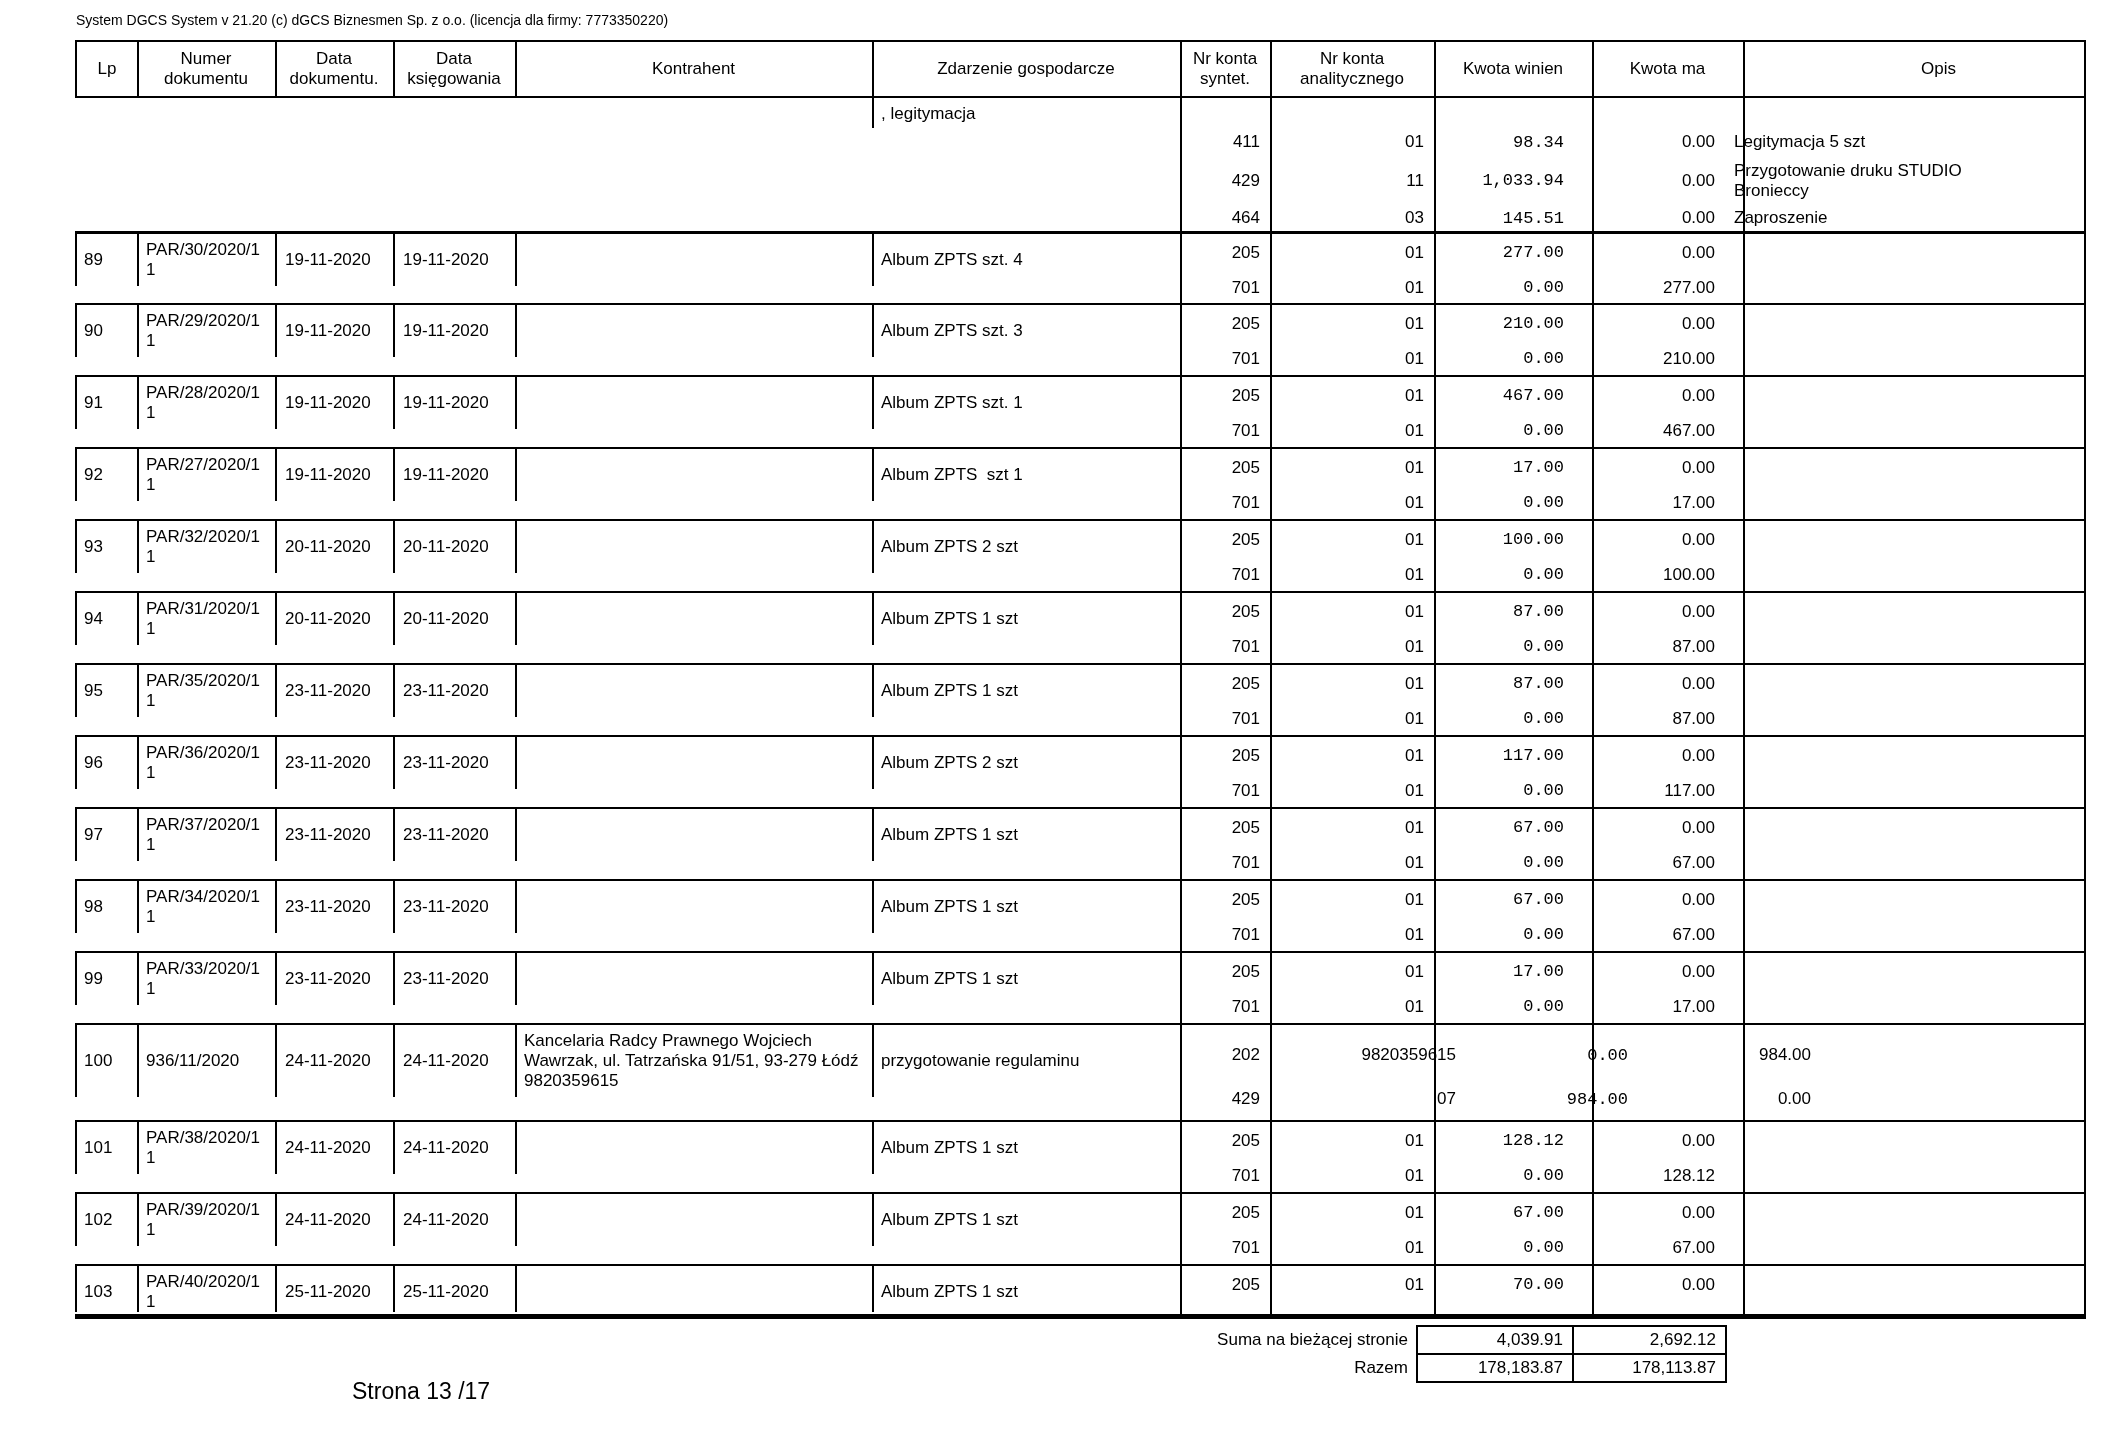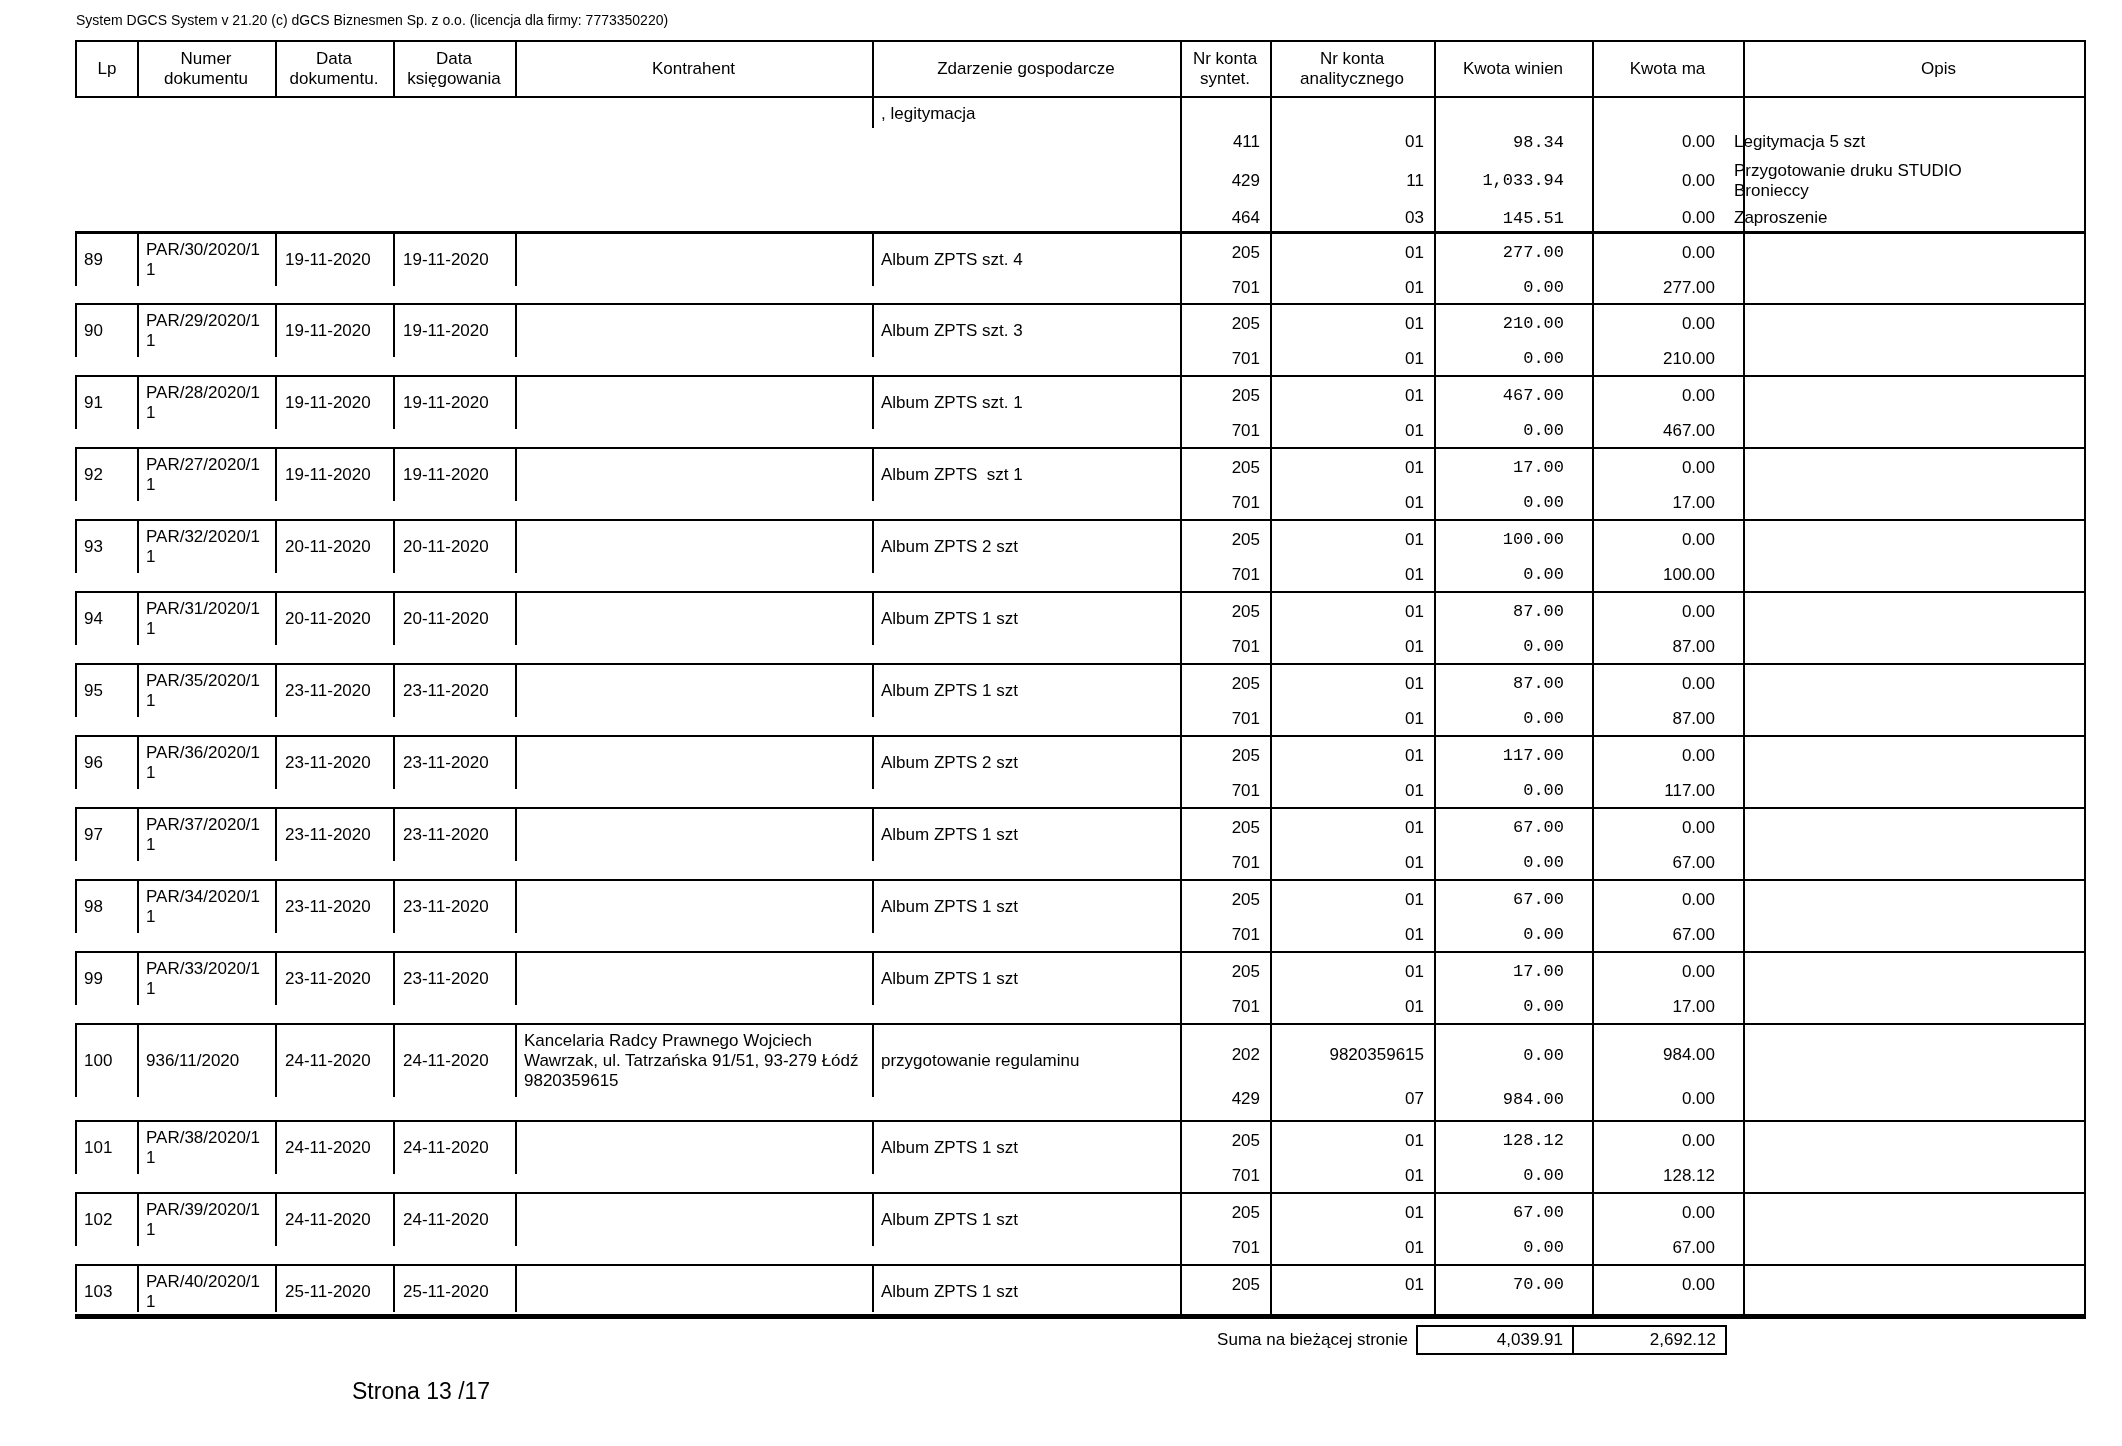--- a/index.html
+++ b/index.html
@@ -43,21 +43,21 @@
   .c-lp{left:0;width:62px;padding-left:9px;}
   .c-doc{left:62px;width:138px;padding-left:9px;}
   .c-doc .ltext{display:inline-block;width:119px;word-break:break-all;}
   .c-d1{left:200px;width:118px;padding-left:10px;}
   .c-d2{left:318px;width:122px;padding-left:10px;}
   .c-kontr{left:440px;width:357px;padding:0 12px 0 9px;}
   .c-event{left:797px;width:308px;padding-left:9px;white-space:pre-wrap;}
   .acct-lines{position:absolute;left:1105px;right:0;top:0;padding-top:1px;}
   .acct-row{height:35px;}
   .entry.tall .acct-lines{padding-top:8px;}
-  .entry.tall .acct-row{height:44px;}
+  .entry.tall .acct-row{height:44px;gap:32px;}
 
   .thickbar{height:5px;background:#000;margin-top:0;}
 
   
   .summary{position:relative;margin-top:6px;height:96px;}
   .sumrow{position:relative;height:30px;}
   .sumlabel{position:absolute;left:0;width:1333px;top:0;height:30px;display:flex;
             align-items:center;justify-content:flex-end;}
   .sumbox{position:absolute;top:0;height:30px;border:2px solid #000;box-sizing:border-box;
           display:flex;align-items:center;justify-content:flex-end;padding-right:9px;}
@@ -885,19 +885,24 @@
       </div>
 
     <div class="thickbar"></div>
 
     <div class="summary">
       <div class="sumrow">
         <div class="sumlabel">Suma na bieżącej stronie</div>
         <div class="sumbox b1">4,039.91</div>
         <div class="sumbox b2">2,692.12</div>
       </div>
+      <div class="sumrow">
+        <div class="sumlabel">Razem</div>
+        <div class="sumbox b1">178,183.87</div>
+        <div class="sumbox b2">178,113.87</div>
+      </div>
     </div>
 
   </div>
 
   <div class="pagenum">Strona 13 /17</div>
 
 </div>
 
 </body></html>

